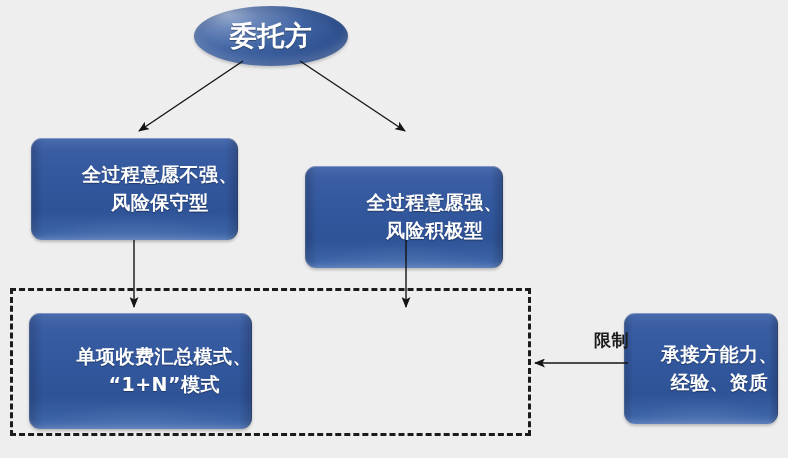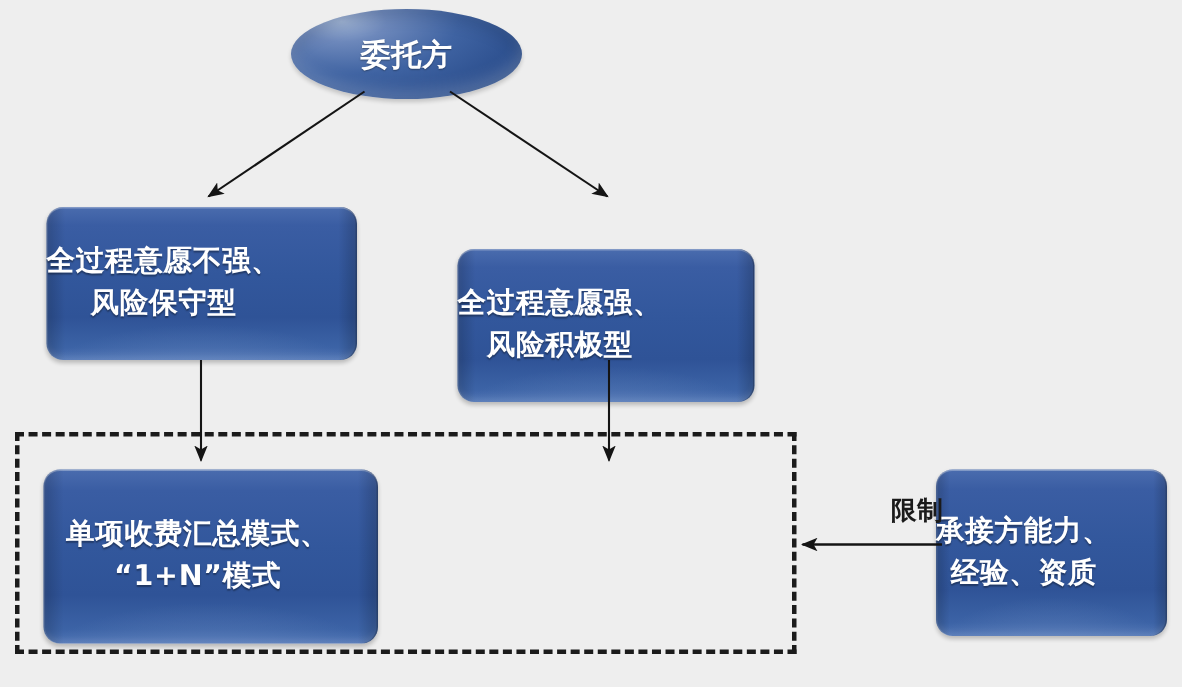--- a/index.html
+++ b/index.html
@@ -50,21 +50,21 @@
       inset 0 -6px 10px rgba(255,255,255,0.18),
       inset 0 6px 10px rgba(0,0,0,0.10),
       0 2px 3px rgba(0,0,0,0.18);
   }
 
   
   .box {
     position: absolute;
     display: flex;
     align-items: center;
-    justify-content: flex-start;
+    justify-content: flex-end;
     border-radius: 11px;
     background:
       linear-gradient(180deg,
         #4a6cae 0%,
         #3a5da3 12%,
         #32579c 45%,
         #2f5397 72%,
         #3c63a6 92%,
         #4f74b4 100%);
     box-shadow:
@@ -148,21 +148,21 @@
     <line x1="300" y1="61" x2="405" y2="131" stroke="#141414" stroke-width="1.4" marker-end="url(#arrowhead)"></line>
 
     <line x1="134" y1="240" x2="134" y2="307" stroke="#141414" stroke-width="1.4" marker-end="url(#arrowhead)"></line>
 
     <line x1="406" y1="240" x2="406" y2="307" stroke="#141414" stroke-width="1.4" marker-end="url(#arrowhead)"></line>
 
     <line x1="628" y1="363" x2="535" y2="363" stroke="#141414" stroke-width="1.6" marker-end="url(#arrowhead)"></line>
   </svg>
 
   <div class="ellipse" style="left:194px; top:6px; width:154px; height:60px;">
-    <span class="node-label" style="font-size:20px;">委托方</span>
+    <span class="node-label" style="font-size:27px;">委托方</span>
   </div>
 
   <div class="box" style="left:31px; top:138px; width:207px; height:102px;">
     <span class="node-label">全过程意愿不强、
 风险保守型</span>
   </div>
 
   <div class="box" style="left:305px; top:138px; width:198px; height:102px;margin-top:28px;">
     <span class="node-label">全过程意愿强、
 风险积极型</span>

